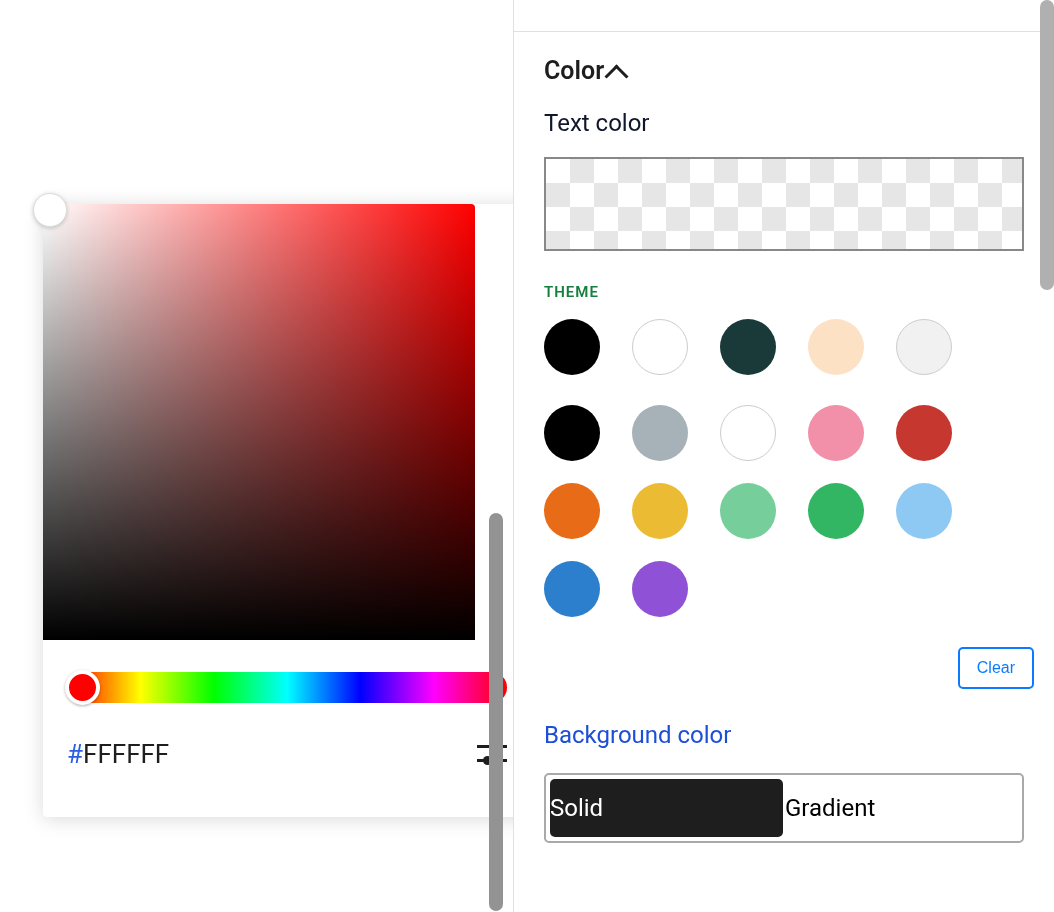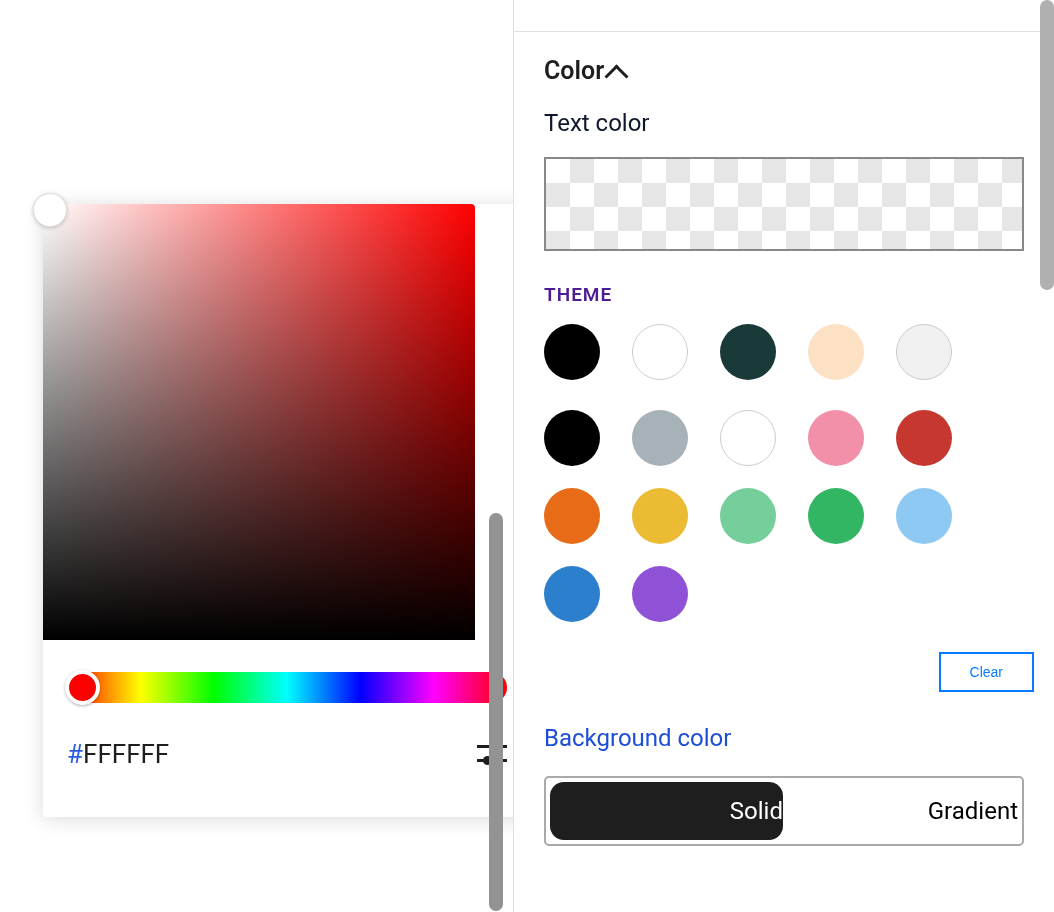--- a/index.html
+++ b/index.html
@@ -180,24 +180,24 @@
       background-image: 
         linear-gradient(45deg, #e6e6e6 25%, transparent 25%),
         linear-gradient(-45deg, #e6e6e6 25%, transparent 25%),
         linear-gradient(45deg, transparent 75%, #e6e6e6 75%),
         linear-gradient(-45deg, transparent 75%, #e6e6e6 75%);
       background-size: 48px 48px;
       background-position: 0 0, 0 24px, 24px -24px, -24px 0px;
     }
     
     .swatch-label {
-      font-size: 19px;
+      font-size: 15px;
       font-weight: 600;
       letter-spacing: 1px;
-      color: #4c1d95;
+      color: #15803d;
       padding: 0 30px 18px;
     }
     
     .swatch-row {
       display: flex;
       gap: 32px;
       padding: 0 30px 30px;
       flex-wrap: wrap;
     }
     
@@ -218,27 +218,27 @@
       row-gap: 22px;
     }
     
     .clear-row {
       display: flex;
       justify-content: flex-end;
       padding: 0 20px 32px;
     }
     
     .clear-btn {
-      padding: 10px 29px;
+      padding: 10px 17px;
       border: 2px solid #0a7bff;
       background: #fff;
       color: #0a7bff;
-      font-size: 14px;
+      font-size: 16px;
       font-weight: 400;
-      border-radius: 0;
+      border-radius: 5px;
       cursor: pointer;
     }
     
     .bg-title {
       font-size: 24px;
       font-weight: 400;
       padding: 0 30px 24px;
       color: #1d4ed8;
     }
     
@@ -246,24 +246,24 @@
       margin: 0 30px;
       border: 2px solid #a9a9a9;
       border-radius: 5px;
       display: flex;
       padding: 4px;
       gap: 2px;
     }
     
     .tab {
       flex: 1;
-      text-align: right;
+      text-align: left;
       padding: 15px 0;
       font-size: 24px;
-      border-radius: 14px;
+      border-radius: 5px;
       cursor: pointer;
     }
     
     .tab.active {
       background: #1e1e1e;
       color: #fff;
     }
     
     .tab.inactive {
       color: #000000;

